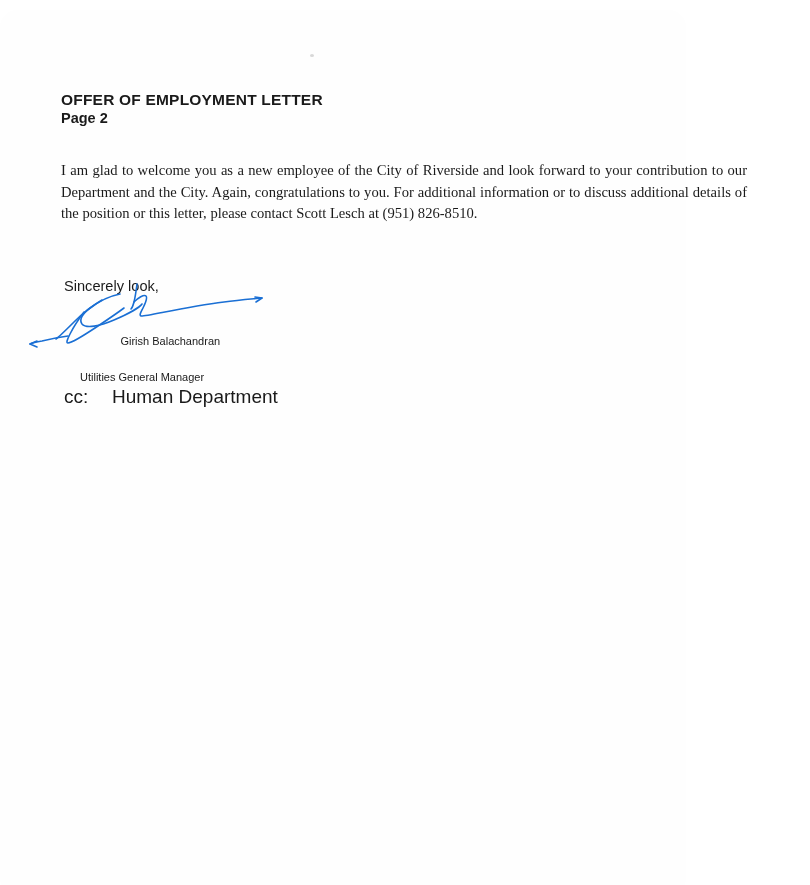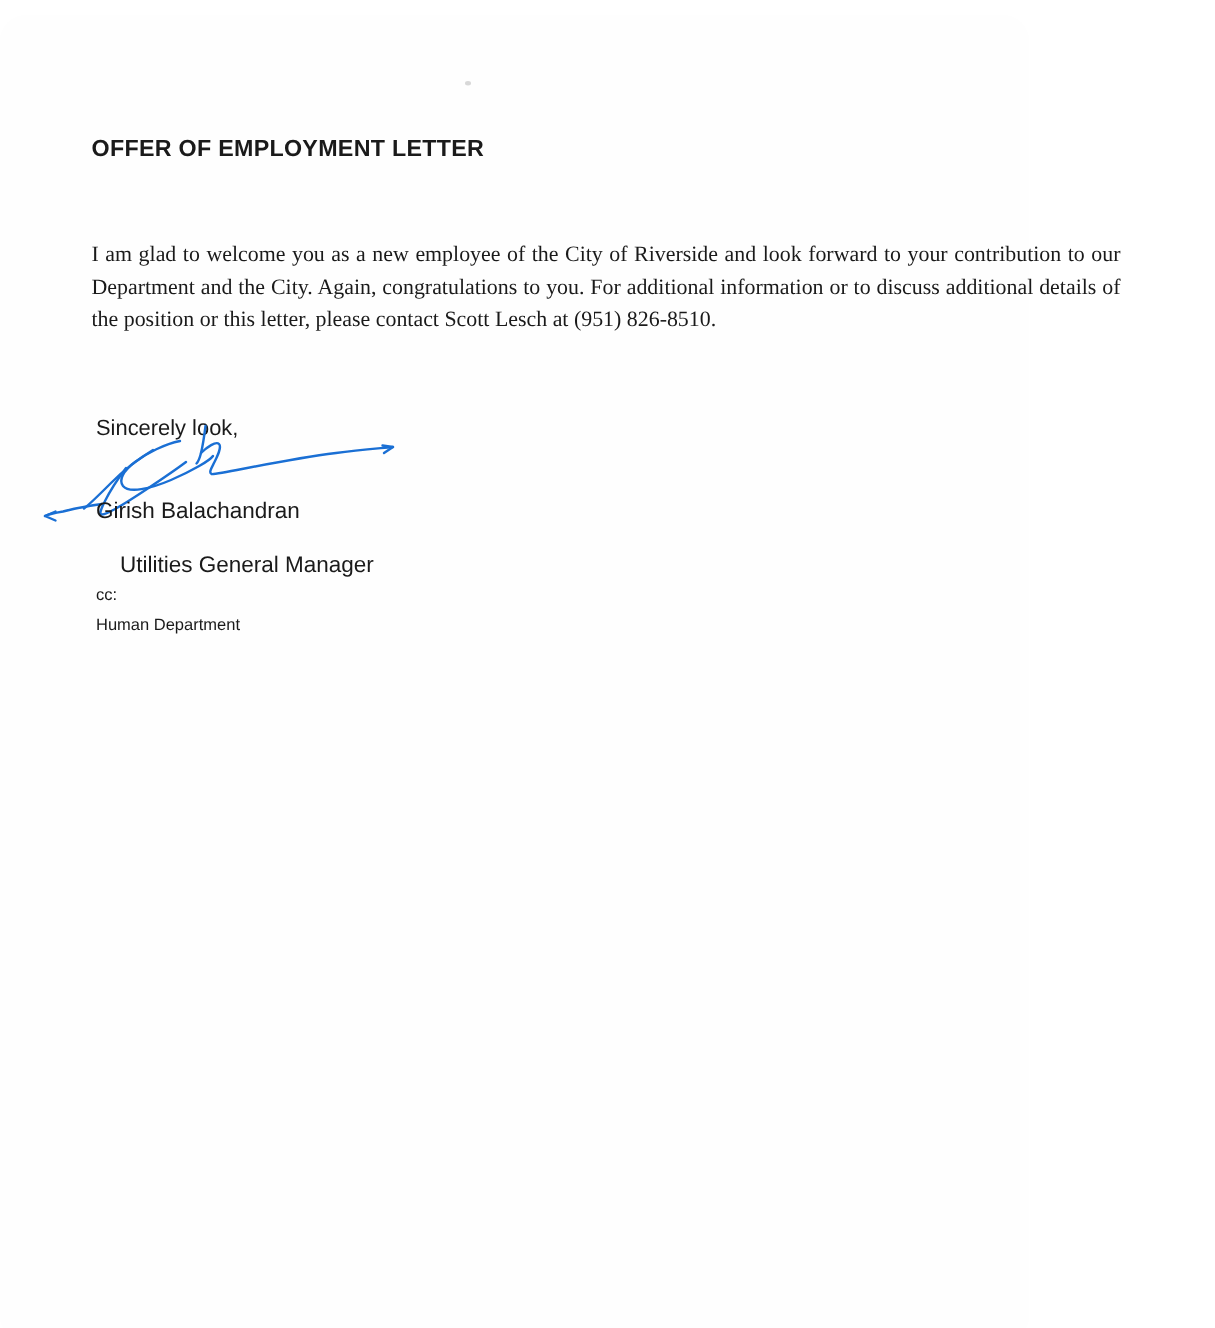--- a/index.html
+++ b/index.html
@@ -83,47 +83,48 @@
     top: 272px;
     width: 260px;
     height: 70px;
     pointer-events: none;
   }
 
   .signer-block {
     position: absolute;
     left: 64px;
     top: 321px;
-    font-size: 15px;
+    font-size: 11px;
     line-height: 20px;
+    text-align: right;
   }
   .signer-name { margin: 0; }
   .signer-title { margin: 16px; }
 
   .cc-block {
     position: absolute;
     left: 64px;
     top: 377px;
-    font-size: 11px;
+    font-size: 19px;
     line-height: 20px;
     display: flex;
-    flex-direction: column;
   }
   .cc-label { width: 48px; }
   .cc-value { }
 </style>
 </head>
 <body>
 
 <div class="page">
 
   <div class="scan-speck"></div>
 
   <div class="header-block">
     <p class="header-title">OFFER OF EMPLOYMENT LETTER</p>
+    <p class="header-page">Page 2</p>
   </div>
 
   <div class="body-para">I am glad to welcome you as a new employee of the City of Riverside and look forward to your contribution to our Department and the City.   Again, congratulations to you.   For additional information or to discuss additional details of the position or this letter, please contact Scott Lesch at (951) 826-8510.</div>
 
   <div class="closing">Sincerely look,</div>
 
   <div class="signature-wrap">
     <svg width="260" height="70" viewBox="0 0 260 70">
       <g fill="none" stroke="#1a6fd4" stroke-width="1.6" stroke-linecap="round" stroke-linejoin="round">
         <path d="M113,2 C112,10 111,16 110,20 C109,24 108,26 107,27"></path>

